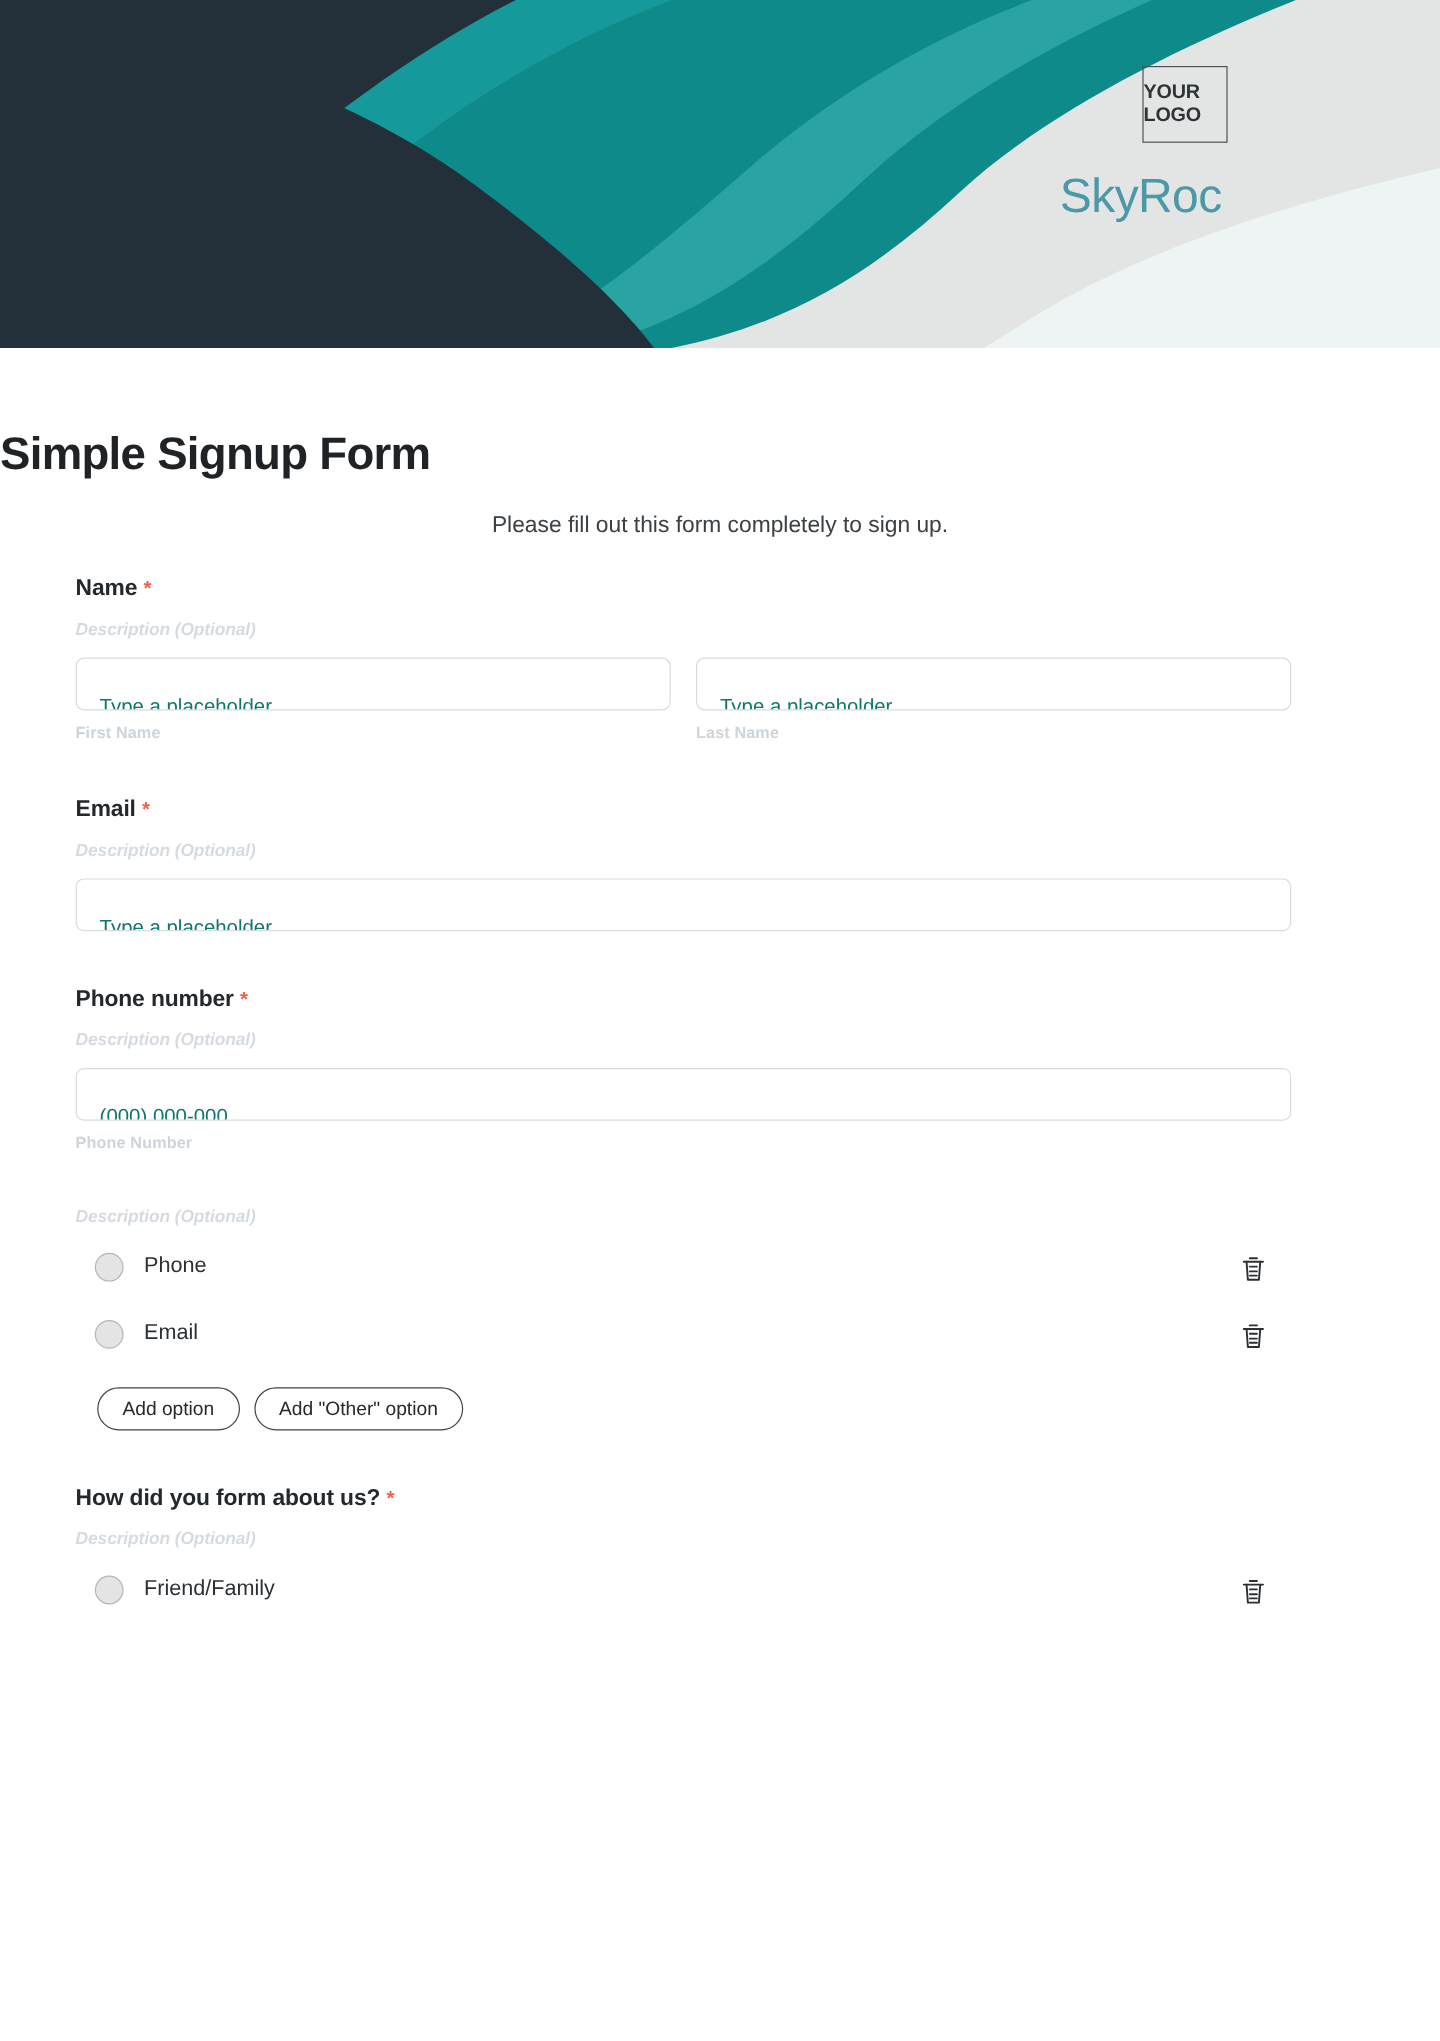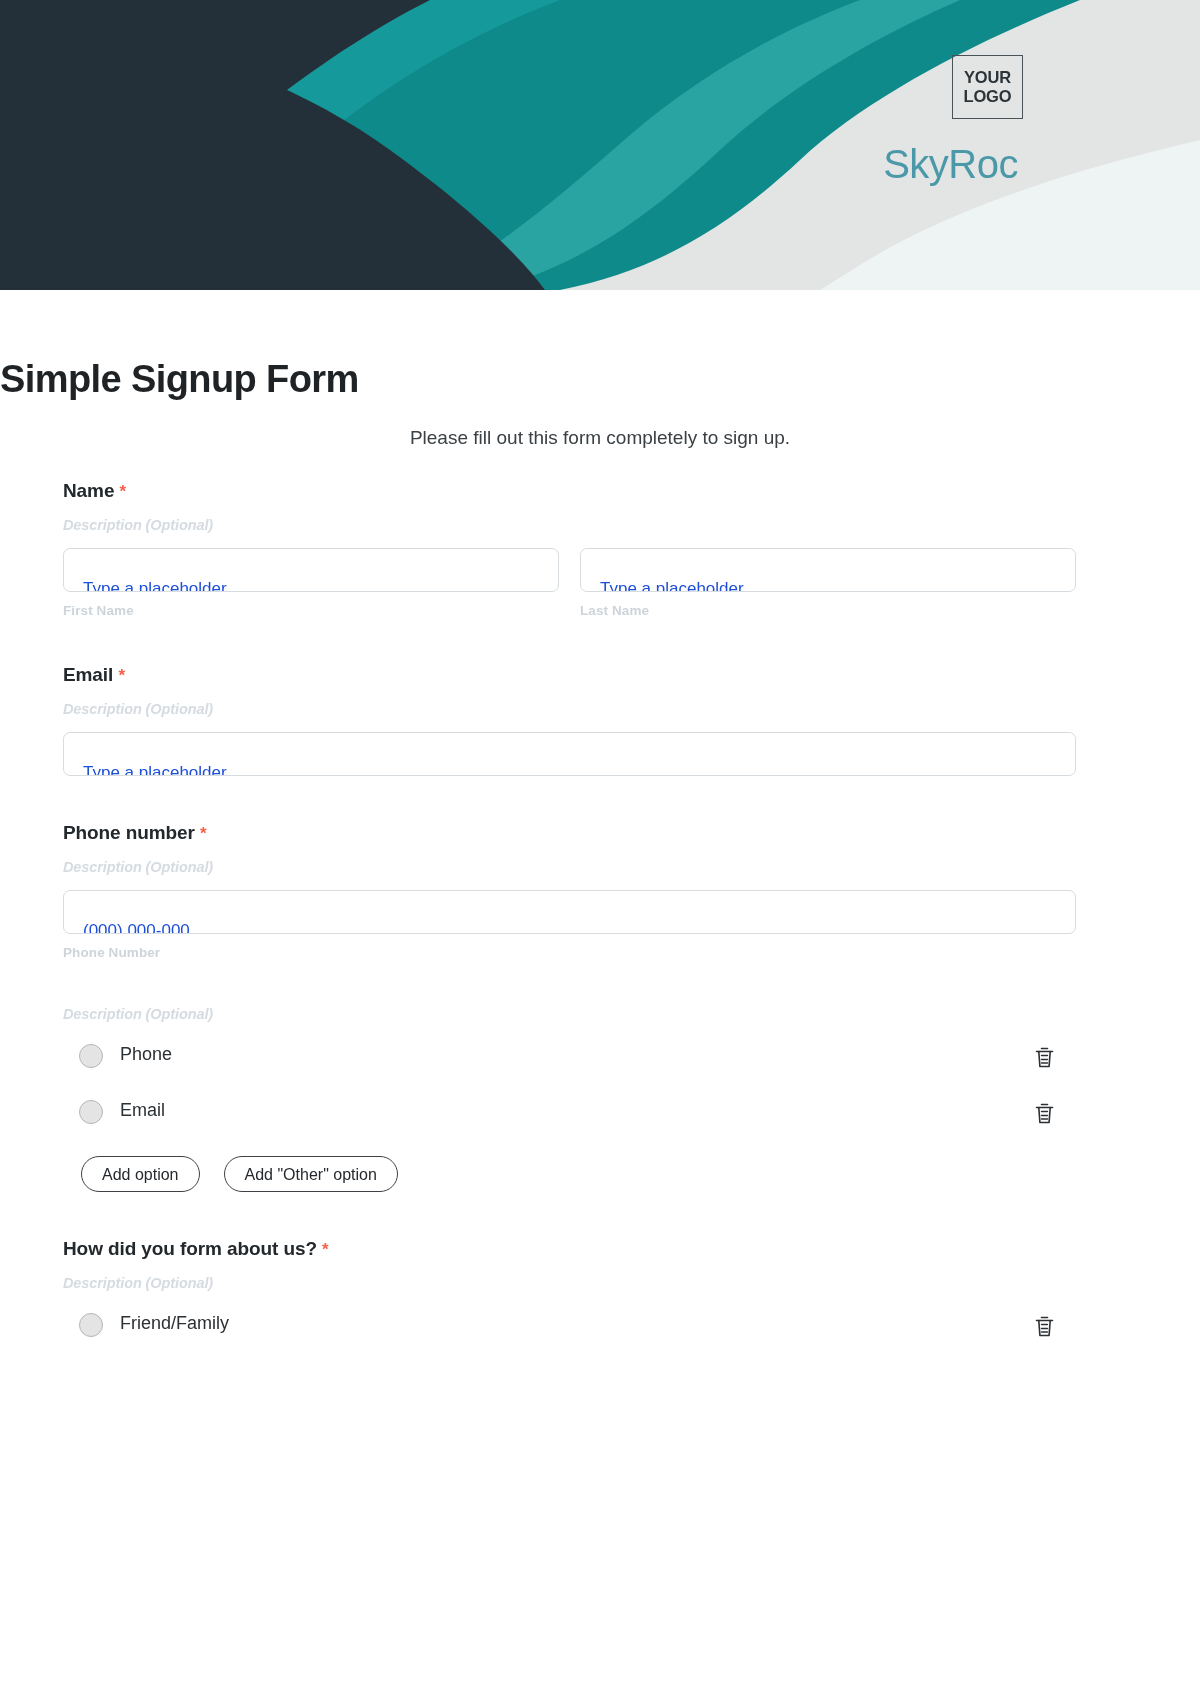--- a/index.html
+++ b/index.html
@@ -43,21 +43,21 @@
     position: absolute;
     z-index: 5;
     left: 952px;
     top: 55px;
     width: 71px;
     height: 64px;
     border: 1.4px solid #4b5257;
     background: transparent;
     display: flex;
     flex-direction: column;
-    align-items: center;
+    align-items: flex-start;
     justify-content: center;
     line-height: 19px;
   }
   .logo-box span {
     font-size: 16.5px;
     font-weight: 700;
     color: #2d3437;
     letter-spacing: -0.2px;
   }
   .brand-name {
@@ -137,21 +137,21 @@
     padding: 0 19px;
     line-height: 44px;
     overflow: hidden;
     position: relative;
   }
   .text-input .ph {
     position: absolute;
     left: 19px;
     top: 18px;
     font-size: 17px;
-    color: #1d4ed8;
+    color: #0f766e;
     white-space: nowrap;
   }
   .sub-label {
     margin-top: 11px;
     font-size: 13.5px;
     font-weight: 700;
     color: #cdd4da;
     letter-spacing: 0.1px;
   }
 
@@ -183,21 +183,21 @@
     flex: none;
     margin-right: 20px;
     display: flex;
     align-items: center;
     justify-content: center;
   }
   .trash-btn svg { display: block; }
 
   .option-buttons {
     display: flex;
-    gap: 24px;
+    gap: 12px;
     margin-top: 6px;
     padding-left: 18px;
   }
   .pill {
     border: 1.4px solid #3e4246;
     border-radius: 22px;
     height: 36px;
     padding: 0 20px;
     background: #fff;
     font-family: "Liberation Sans", sans-serif;

